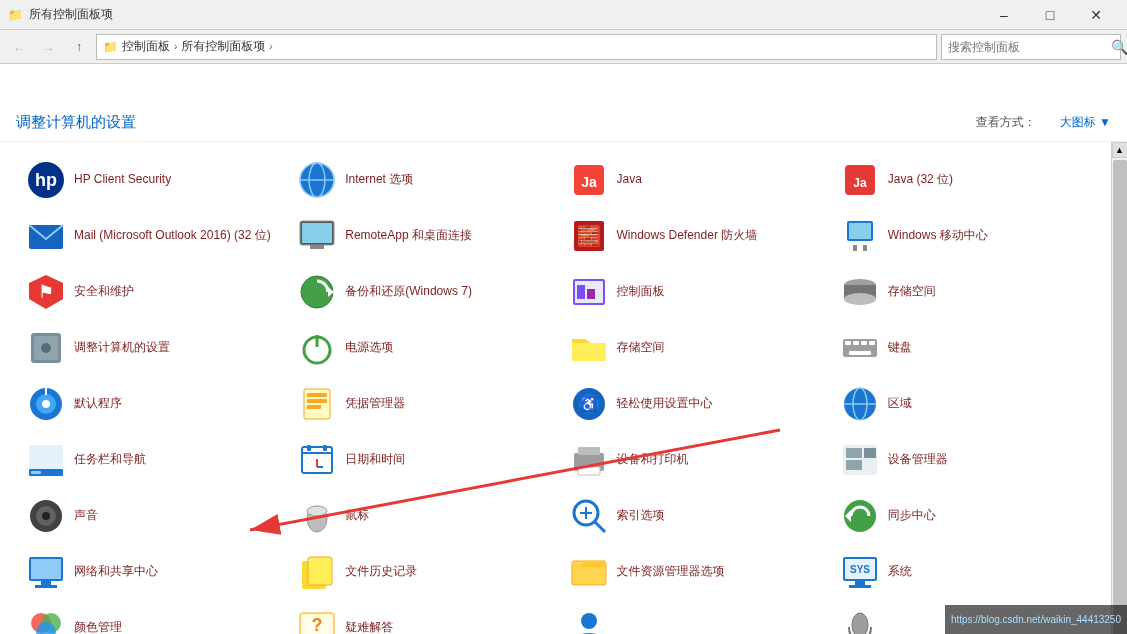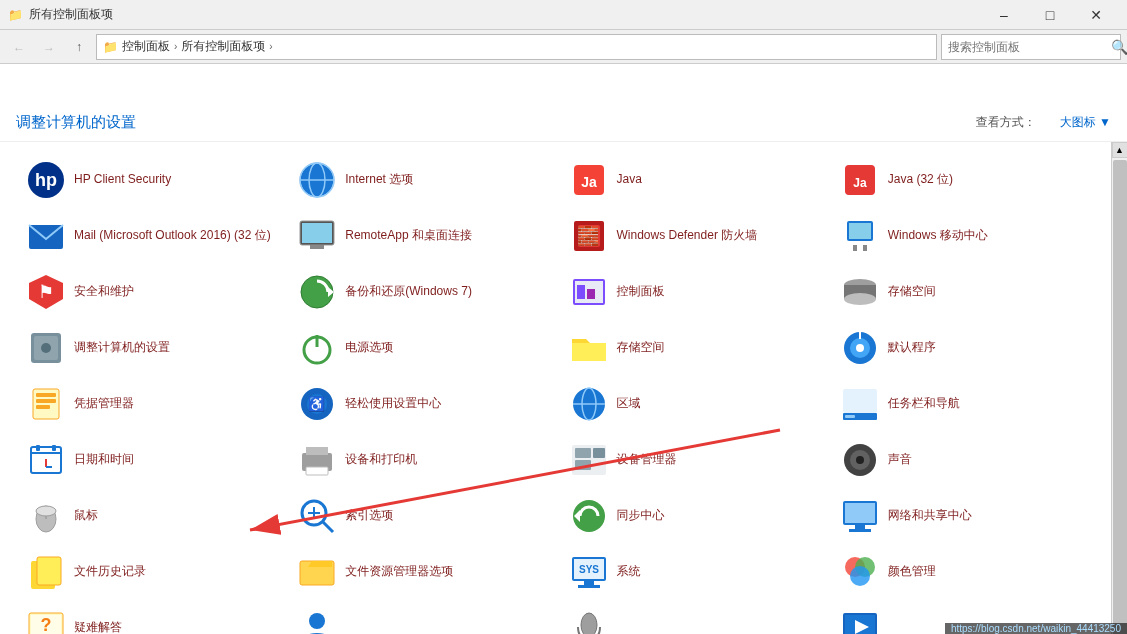--- a/index.html
+++ b/index.html
@@ -193,21 +193,21 @@
     }
 
     
     .status-bar {
       position: fixed;
       bottom: 0;
       right: 0;
       background: rgba(0,0,0,0.6);
       color: #adf;
       font-size: 10px;
-      padding: 0 6px;
+      padding: 9px 6px;
     }
   </style>
 </head>
 <body>
 
 <div style="position:relative; width:1127px; height:634px; overflow:hidden;">
 
   <div class="title-bar">
     <div class="title-bar-left">
       <span>📁</span>
@@ -390,20 +390,33 @@
               <svg width="38" height="38" viewBox="0 0 38 38">
                 <path d="M2,10 h14 l4,4 h16 v18 H2 Z" fill="#fdd835"></path>
                 <path d="M2,14 h34 v18 H2 Z" fill="#ffee58"></path>
               </svg>
             </div>
             <span class="item-label">存储空间</span>
           </div>
           <div class="grid-item">
             <div class="item-icon">
               <svg width="38" height="38" viewBox="0 0 38 38">
+                <rect x="2" y="10" width="34" height="18" rx="2" fill="#9e9e9e"></rect>
+                <rect x="4" y="12" width="6" height="4" rx="1" fill="#fff"></rect>
+                <rect x="12" y="12" width="6" height="4" rx="1" fill="#fff"></rect>
+                <rect x="20" y="12" width="6" height="4" rx="1" fill="#fff"></rect>
+                <rect x="28" y="12" width="6" height="4" rx="1" fill="#fff"></rect>
+                <rect x="8" y="22" width="22" height="4" rx="1" fill="#fff"></rect>
+              </svg>
+            </div>
+            <span class="item-label">键盘</span>
+          </div>
+          <div class="grid-item">
+            <div class="item-icon">
+              <svg width="38" height="38" viewBox="0 0 38 38">
                 <circle cx="19" cy="19" r="16" fill="#1976d2"></circle>
                 <circle cx="19" cy="19" r="10" fill="#42a5f5"></circle>
                 <circle cx="19" cy="19" r="4" fill="white"></circle>
                 <path d="M19 3 L19 10" stroke="white" stroke-width="2"></path>
               </svg>
             </div>
             <span class="item-label">默认程序</span>
           </div>
           <div class="grid-item">
             <div class="item-icon">

